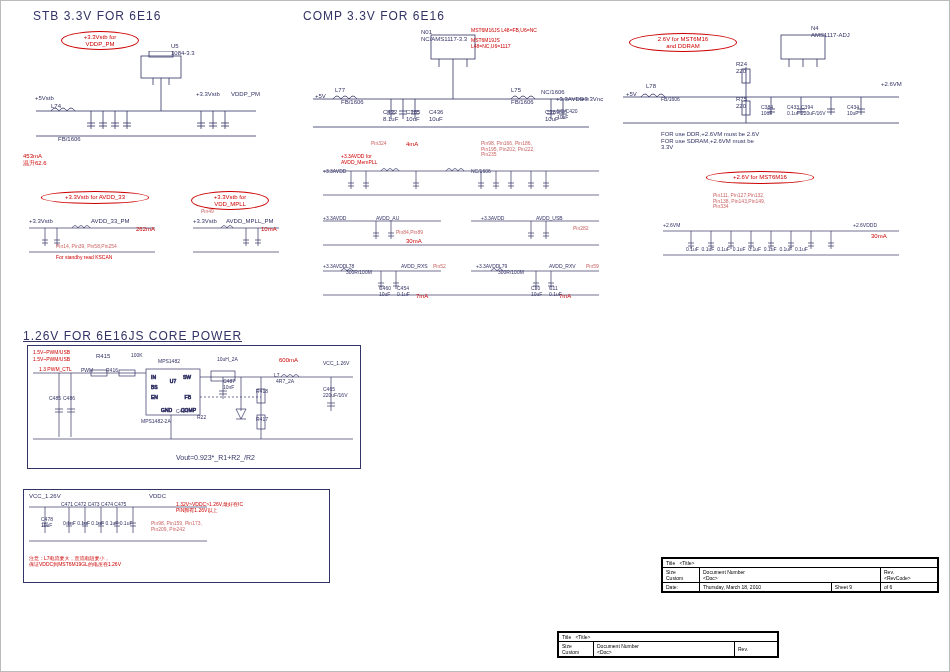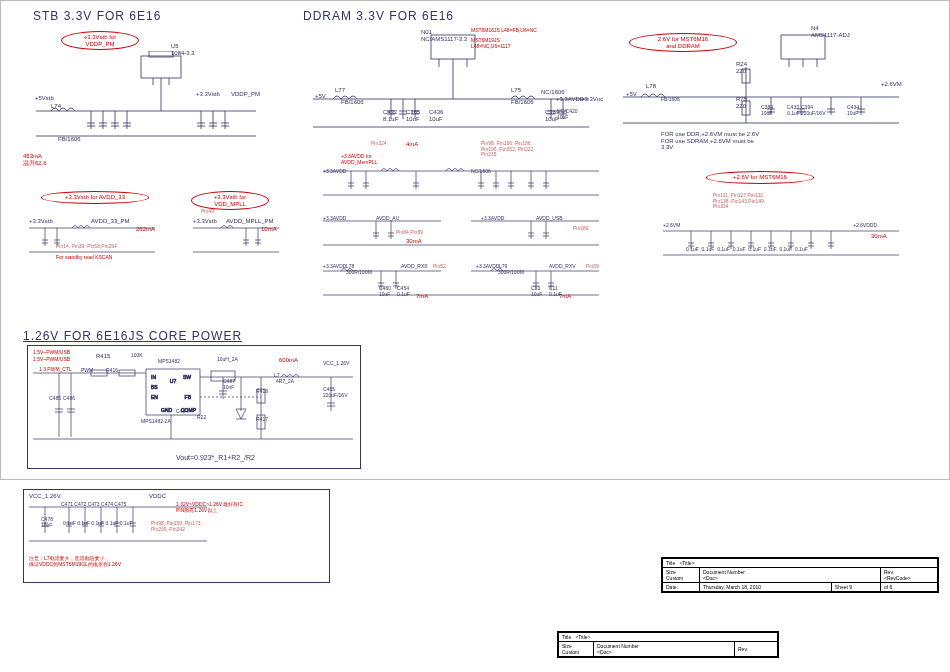--- a/index.html
+++ b/index.html
@@ -1,36 +1,36 @@
 <!DOCTYPE html>
 <html><head>
 <meta charset="utf-8">
 <style>
   html,body{margin:0;padding:0;width:950px;height:672px;background:#fff;font-family:Arial,Helvetica,sans-serif;overflow:hidden;}
-  .page{position:relative;width:950px;height:480px;border:1px solid #bbb;box-sizing:border-box;}
+  .page{position:relative;width:950px;height:672px;border:1px solid #bbb;box-sizing:border-box;}
   .title{position:absolute;font-size:12px;color:#336;letter-spacing:1px;font-weight:500;}
   .note-red{position:absolute;font-size:6px;color:#c00;font-weight:400;line-height:1.2;}
   .note-red-small{position:absolute;font-size:5px;color:#c00;font-weight:400;line-height:1.2;}
   .note-pink{position:absolute;font-size:5px;color:#c66;font-weight:400;line-height:1.1;}
   .note-blk{position:absolute;font-size:6px;color:#336;font-weight:400;line-height:1.1;}
   .bubble{position:absolute;border:1px solid #c00;border-radius:50%;padding:2px 8px;font-size:6px;color:#c00;text-align:center;line-height:1.1;}
   .sch{position:absolute;}
   .sch svg{display:block;}
   .formula{position:absolute;font-size:7px;color:#336;}
   .tb{position:absolute;border:1px solid #000;font-size:5px;color:#000;background:#fff;}
   .tb td{border:1px solid #000;padding:1px 3px;vertical-align:middle;}
   .big-box{position:absolute;border:1px solid #336;}
 </style>
 </head>
 <body>
 
 <div class="page">
 
   <div class="title" style="left:32px;top:8px;">STB 3.3V FOR 6E16</div>
-  <div class="title" style="left:302px;top:8px;">DDRAM 3.3V FOR 6E16</div>
+  <div class="title" style="left:302px;top:8px;">COMP 3.3V FOR 6E16</div>
   <div class="title" style="left:22px;top:328px;text-decoration:underline;">1.26V FOR 6E16JS CORE POWER</div>
 
   <div class="bubble" style="left:60px;top:30px;width:60px;">+3.3Vstb for<br>VDDP_PM</div>
   <div class="sch" style="left:30px;top:50px;width:230px;height:95px;">
     <svg viewBox="0 0 230 95" width="230" height="95">
       <g stroke="#336" stroke-width="0.8" fill="none">
 
         <rect x="110" y="5" width="40" height="22" fill="#fff"></rect>
         <rect x="118" y="0" width="24" height="6"></rect>
         <line x1="122" y1="27" x2="122" y2="34"></line>

